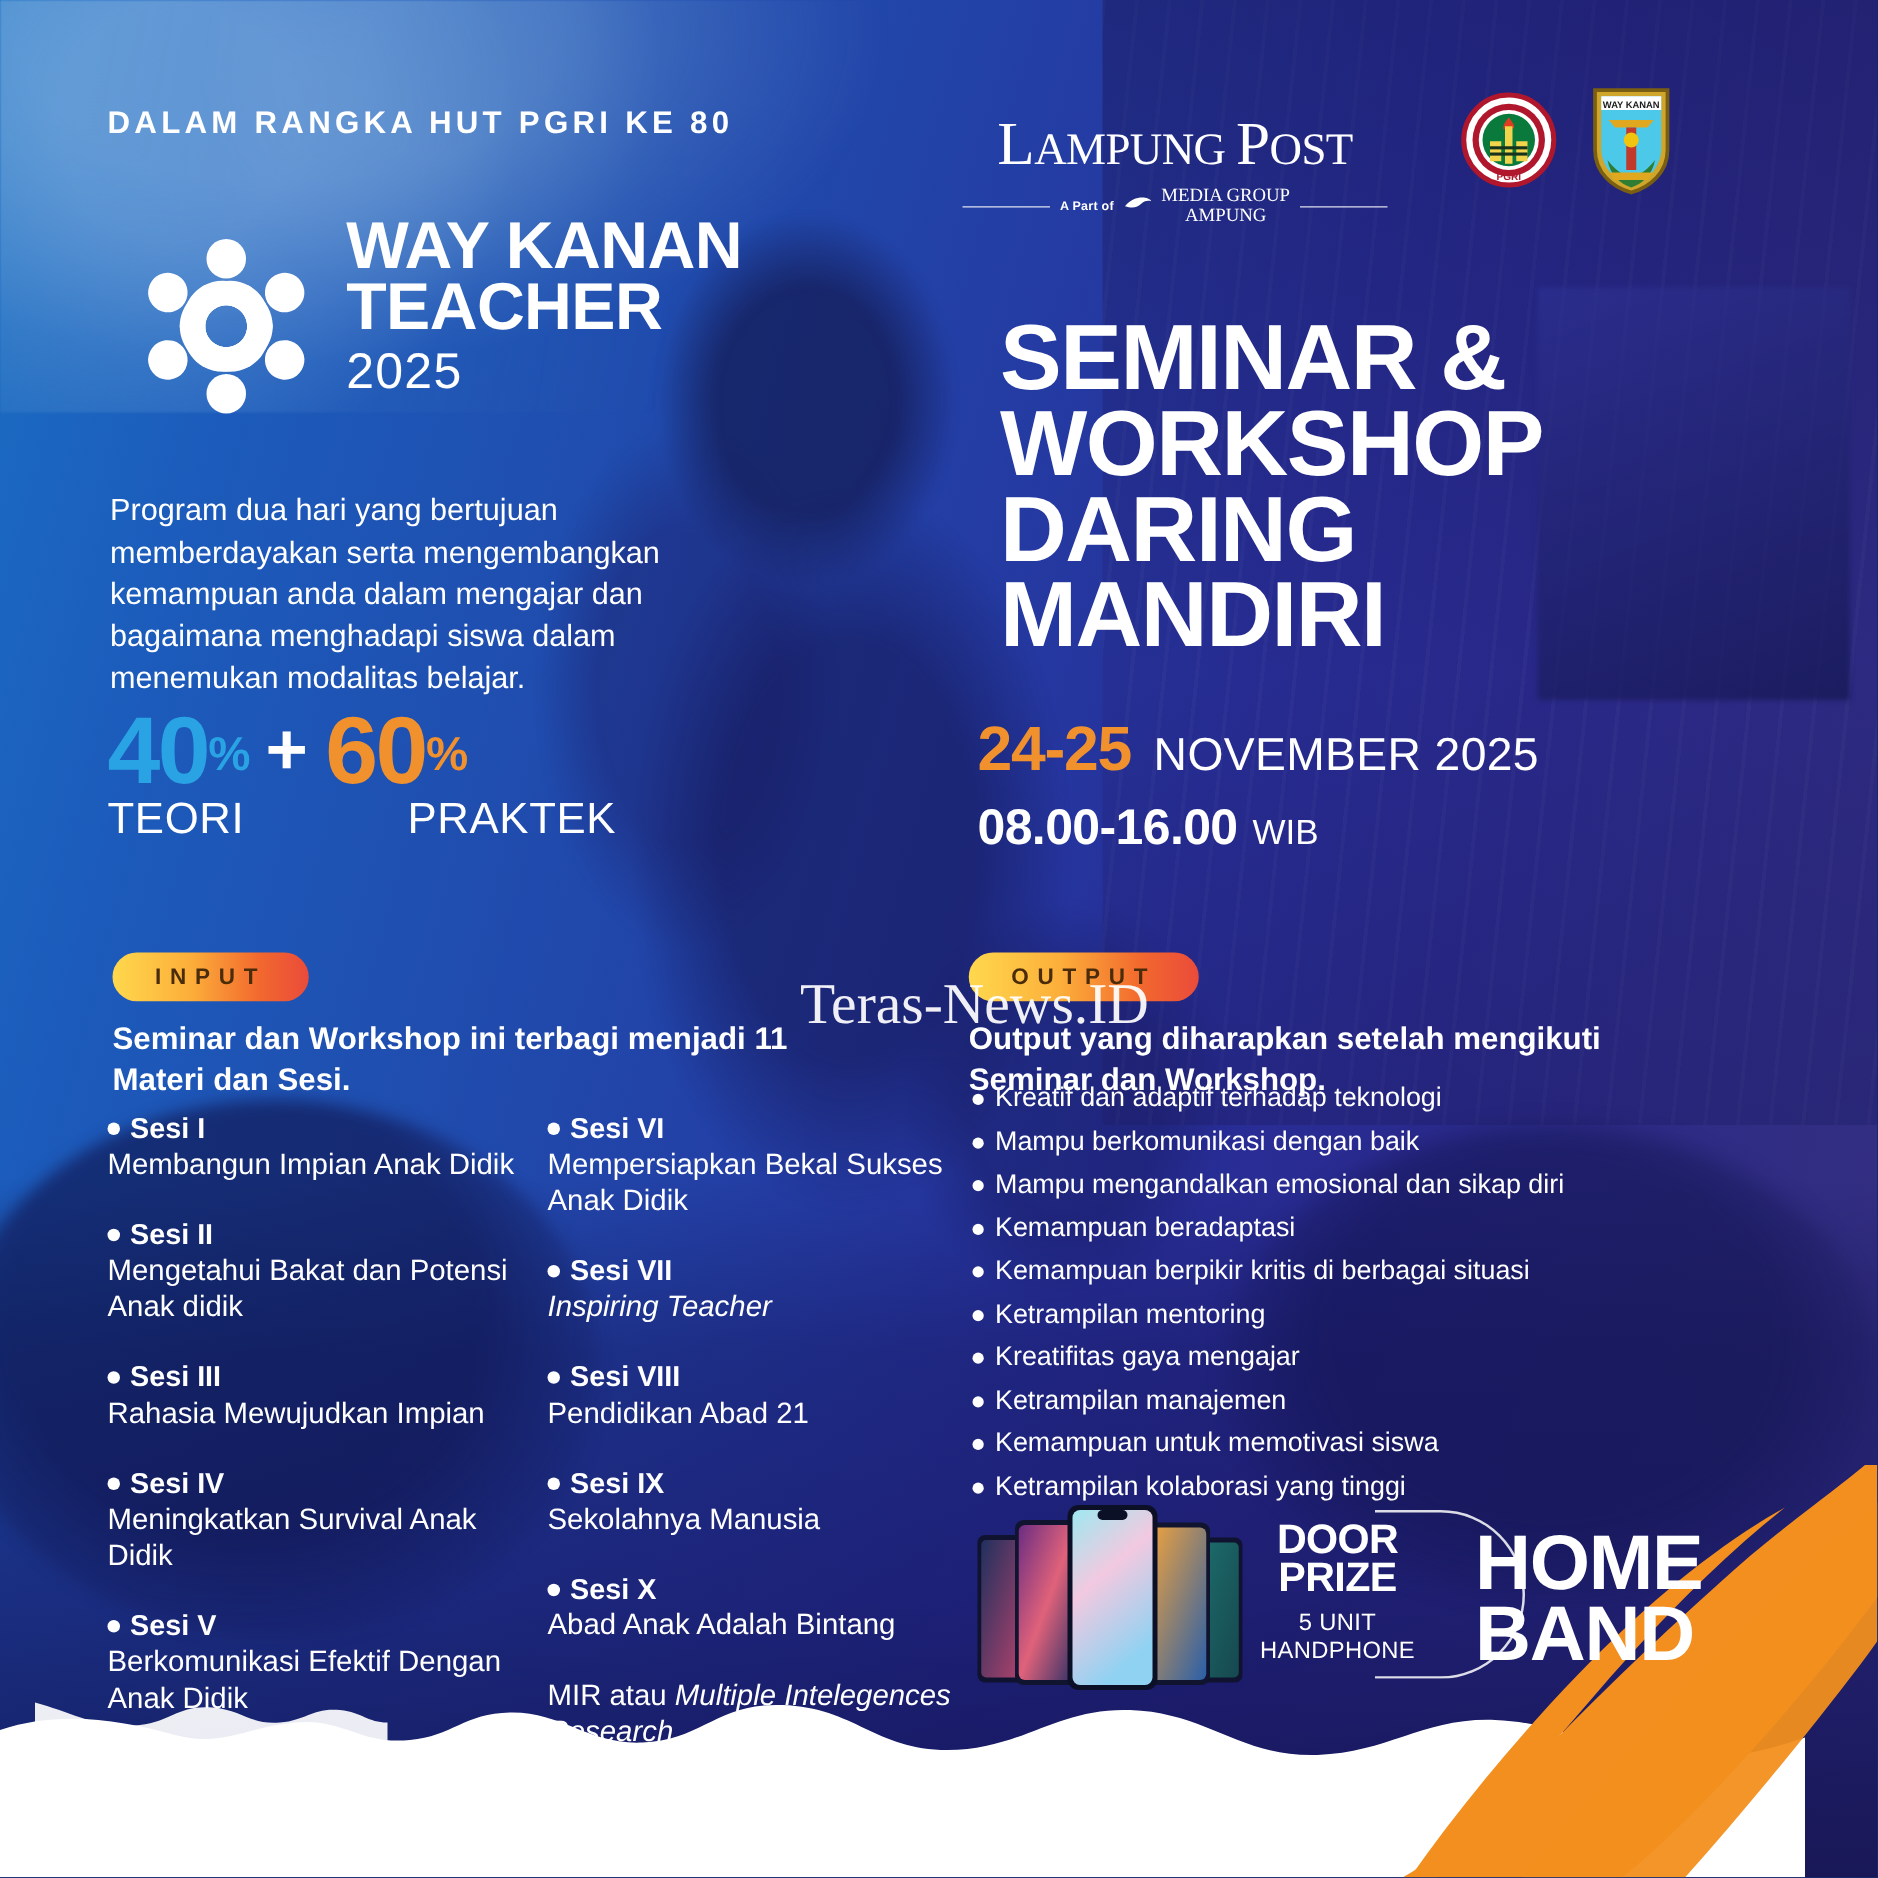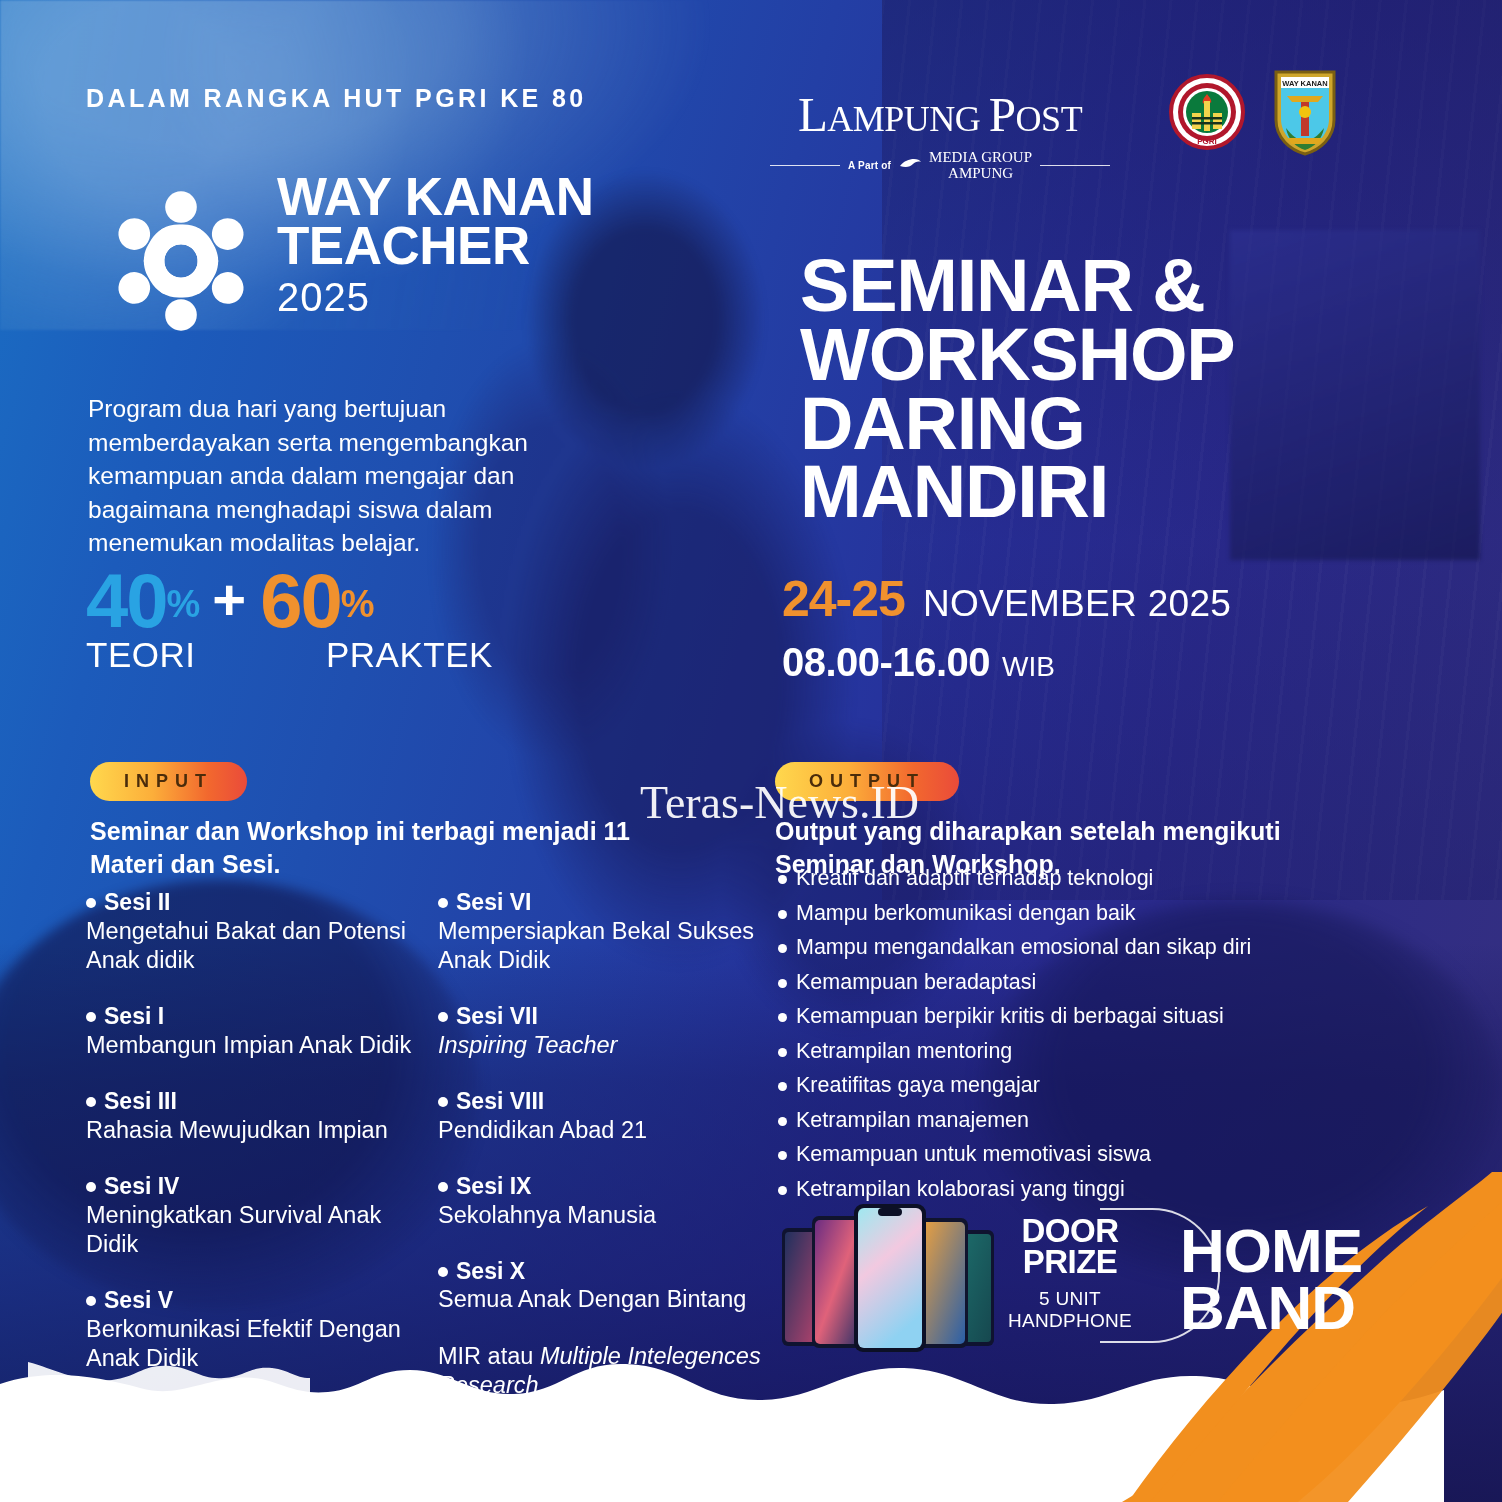--- a/index.html
+++ b/index.html
@@ -262,28 +262,28 @@
   </div>
 
   <div class="input-box">
     <span class="badge">INPUT</span>
     <div class="sect-head">Seminar dan Workshop ini terbagi menjadi 11 Materi dan Sesi.</div>
   </div>
 
   <div class="sessions">
     <div class="scol" id="col-left">
         <div class="sitem">
+          <div class="sname"><span class="dot"></span><span>Sesi I</span></div>
+          <div class="sdesc">Membangun Impian Anak Didik</div>
+        </div>
+        <div class="sitem">
           <div class="sname"><span class="dot"></span><span>Sesi II</span></div>
           <div class="sdesc">Mengetahui Bakat dan Potensi Anak didik</div>
         </div>
         <div class="sitem">
-          <div class="sname"><span class="dot"></span><span>Sesi I</span></div>
-          <div class="sdesc">Membangun Impian Anak Didik</div>
-        </div>
-        <div class="sitem">
           <div class="sname"><span class="dot"></span><span>Sesi III</span></div>
           <div class="sdesc">Rahasia Mewujudkan Impian</div>
         </div>
         <div class="sitem">
           <div class="sname"><span class="dot"></span><span>Sesi IV</span></div>
           <div class="sdesc">Meningkatkan Survival Anak Didik</div>
         </div>
         <div class="sitem">
           <div class="sname"><span class="dot"></span><span>Sesi V</span></div>
           <div class="sdesc">Berkomunikasi Efektif Dengan Anak Didik</div>
@@ -301,21 +301,21 @@
         <div class="sitem">
           <div class="sname"><span class="dot"></span><span>Sesi VIII</span></div>
           <div class="sdesc">Pendidikan Abad 21</div>
         </div>
         <div class="sitem">
           <div class="sname"><span class="dot"></span><span>Sesi IX</span></div>
           <div class="sdesc">Sekolahnya Manusia</div>
         </div>
         <div class="sitem">
           <div class="sname"><span class="dot"></span><span>Sesi X</span></div>
-          <div class="sdesc">Semua Anak Dengan Bintang</div>
+          <div class="sdesc">Abad Anak Adalah Bintang</div>
         </div>
         <div class="sitem">
           <div class="sdesc"><span>MIR atau </span><span class="ital">Multiple Intelegences Research</span></div>
         </div>
       </div>
   </div>
 
   <div class="output-box">
     <span class="badge">OUTPUT</span>
     <div class="sect-head">Output yang diharapkan setelah mengikuti Seminar dan Workshop.</div>

